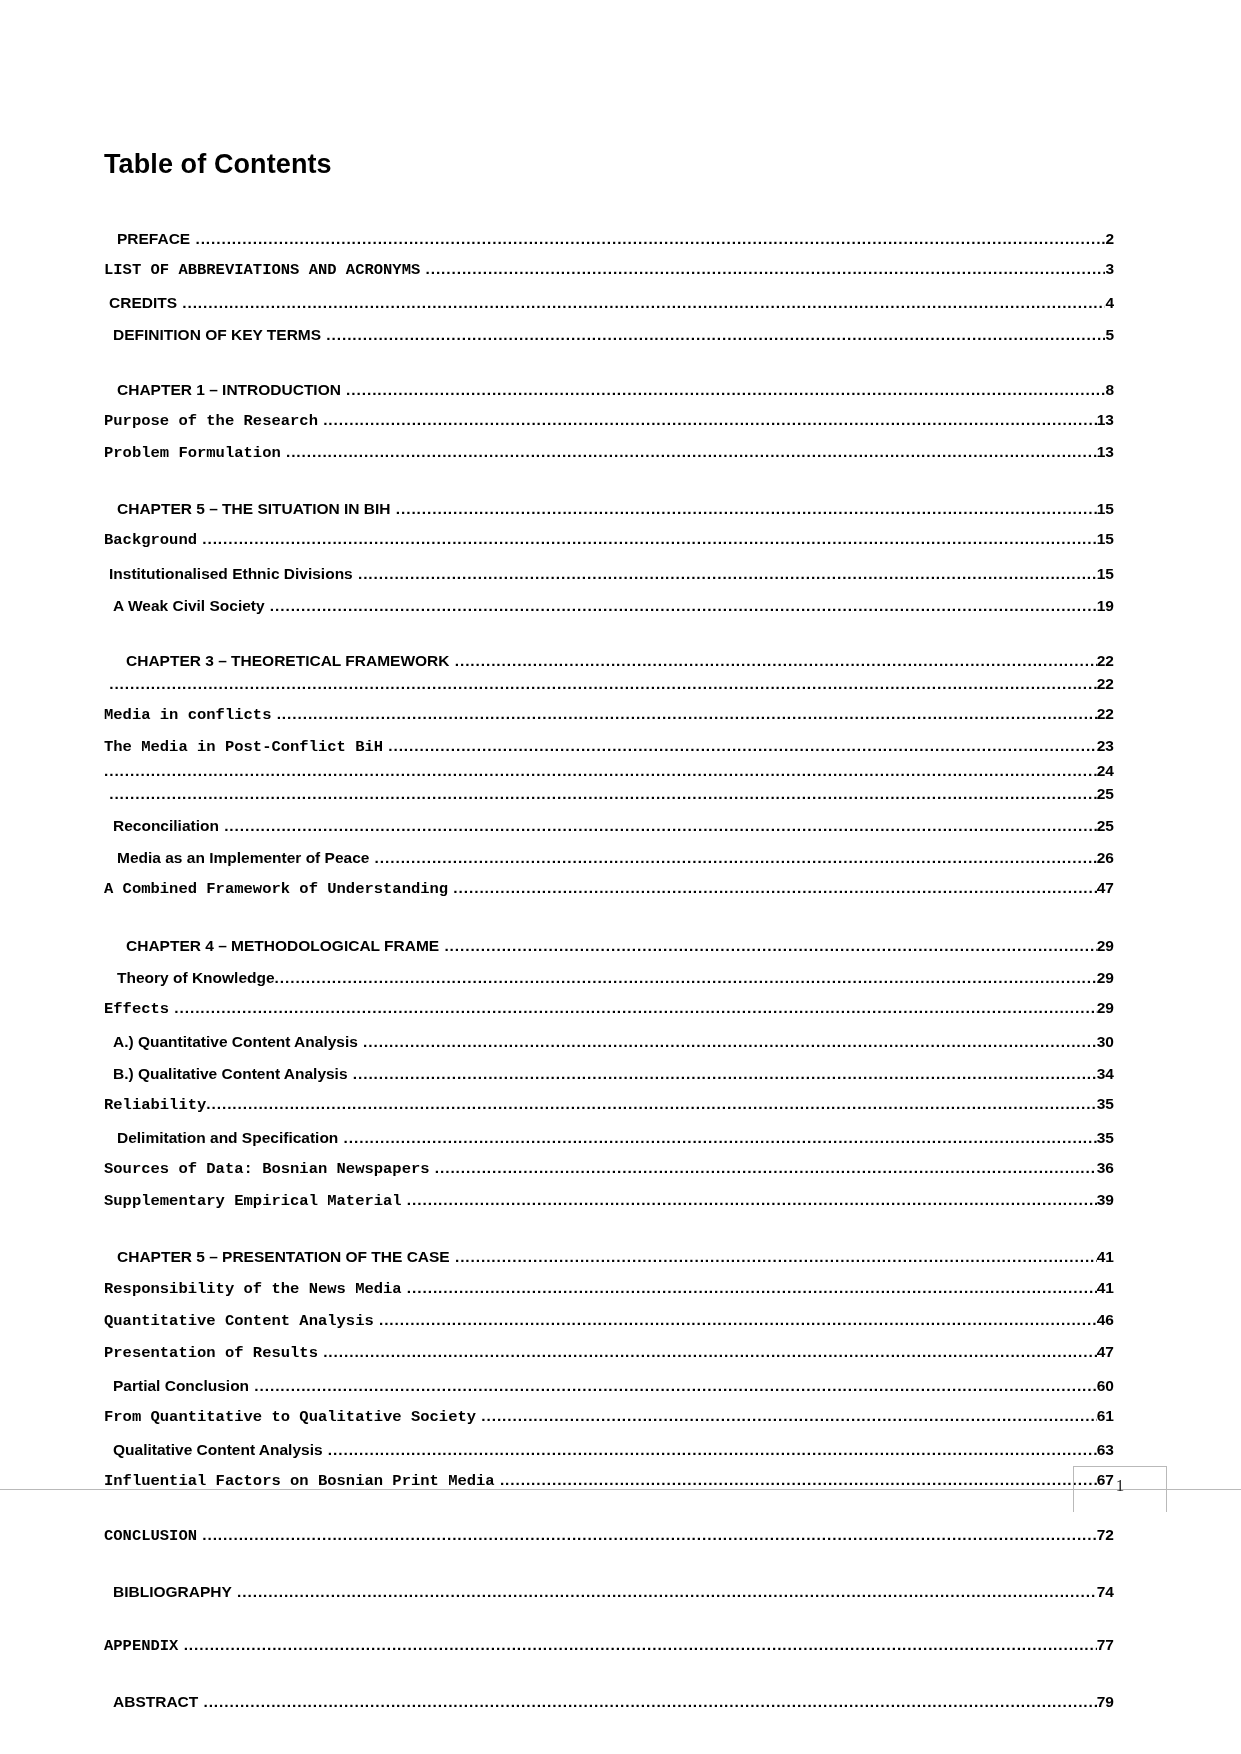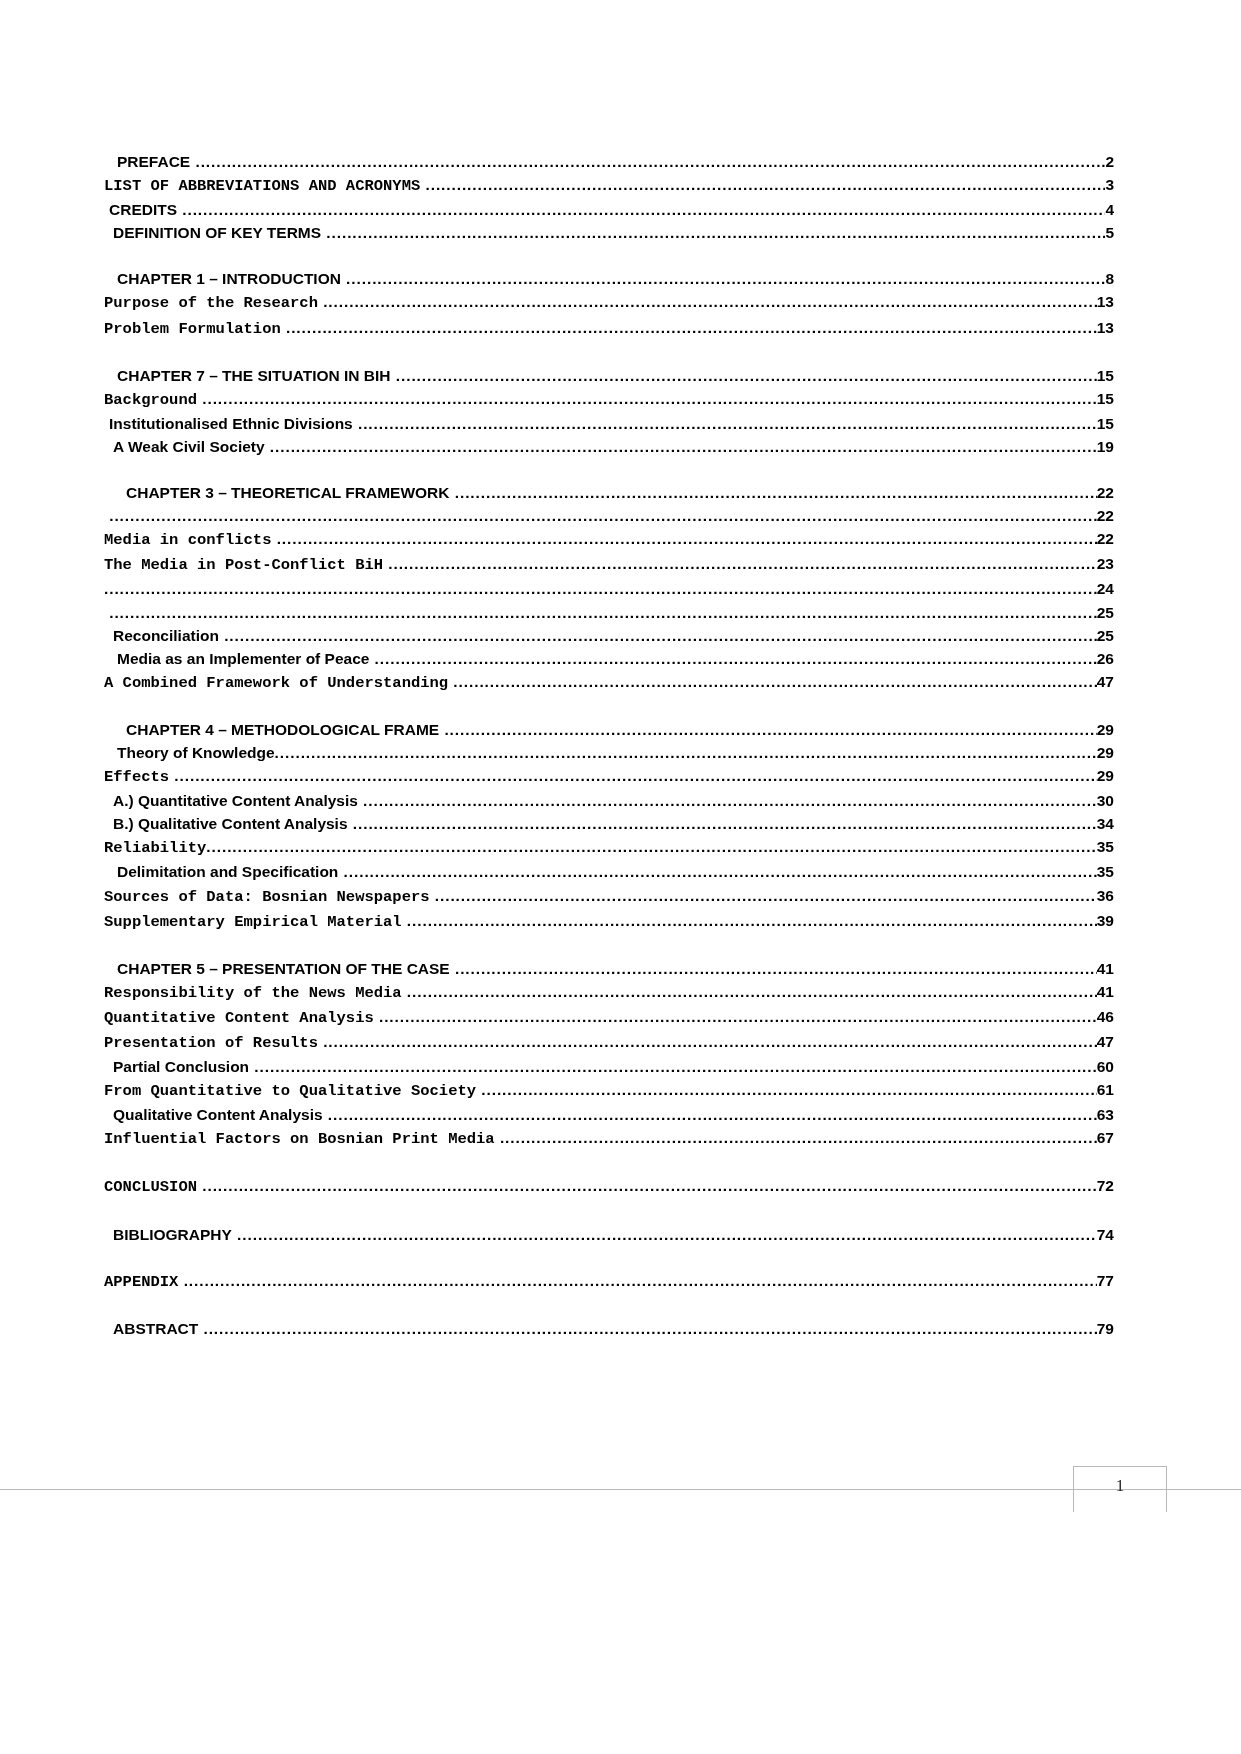--- a/index.html
+++ b/index.html
@@ -42,20 +42,21 @@
     align-items: baseline;
     width: 100%;
     font-size: 15.5px;
     font-weight: bold;
     line-height: 1.49;
     white-space: nowrap;
     overflow: hidden;
   }
   .toc-entry .label {
     flex: 0 0 auto;
+    margin-top: 9px;
   }
   .toc-entry .leader {
     flex: 1 1 auto;
     overflow: hidden;
     white-space: nowrap;
     margin: 0 0px;
     font-weight: bold;
     letter-spacing: 0.9px;
     color: #000;
   }
@@ -105,20 +106,21 @@
     color: #2b2b2b;
     font-family: "Liberation Serif", serif;
   }
 </style>
 </head>
 <body>
 
 <div class="page">
 
   <div class="content">
+    <h1 class="toc-title">Table of Contents</h1>
 
     <div class="toc-list" id="toc-list">
         <div class="toc-entry ind-3">
           <span class="label">PREFACE</span>
           <span class="leader">&nbsp;................................................................................................................................................................................................................................................................................................................................................................................................................</span>
           <span class="pageno">2</span>
         </div>
         <div class="toc-entry ind-0">
           <span class="label">LIST OF ABBREVIATIONS AND ACRONYMS</span>
           <span class="leader">&nbsp;................................................................................................................................................................................................................................................................................................................................................................................................................</span>
@@ -145,21 +147,21 @@
           <span class="leader">&nbsp;................................................................................................................................................................................................................................................................................................................................................................................................................</span>
           <span class="pageno">13</span>
         </div>
         <div class="toc-entry ind-0">
           <span class="label">Problem Formulation</span>
           <span class="leader">&nbsp;................................................................................................................................................................................................................................................................................................................................................................................................................</span>
           <span class="pageno">13</span>
         </div>
         <div class="gap"></div>
         <div class="toc-entry ind-3">
-          <span class="label">CHAPTER 7 – THE SITUATION IN BIH</span>
+          <span class="label">CHAPTER 5 – THE SITUATION IN BIH</span>
           <span class="leader">&nbsp;................................................................................................................................................................................................................................................................................................................................................................................................................</span>
           <span class="pageno">15</span>
         </div>
         <div class="toc-entry ind-0">
           <span class="label">Background</span>
           <span class="leader">&nbsp;................................................................................................................................................................................................................................................................................................................................................................................................................</span>
           <span class="pageno">15</span>
         </div>
         <div class="toc-entry ind-1">
           <span class="label">Institutionalised Ethnic Divisions</span>

